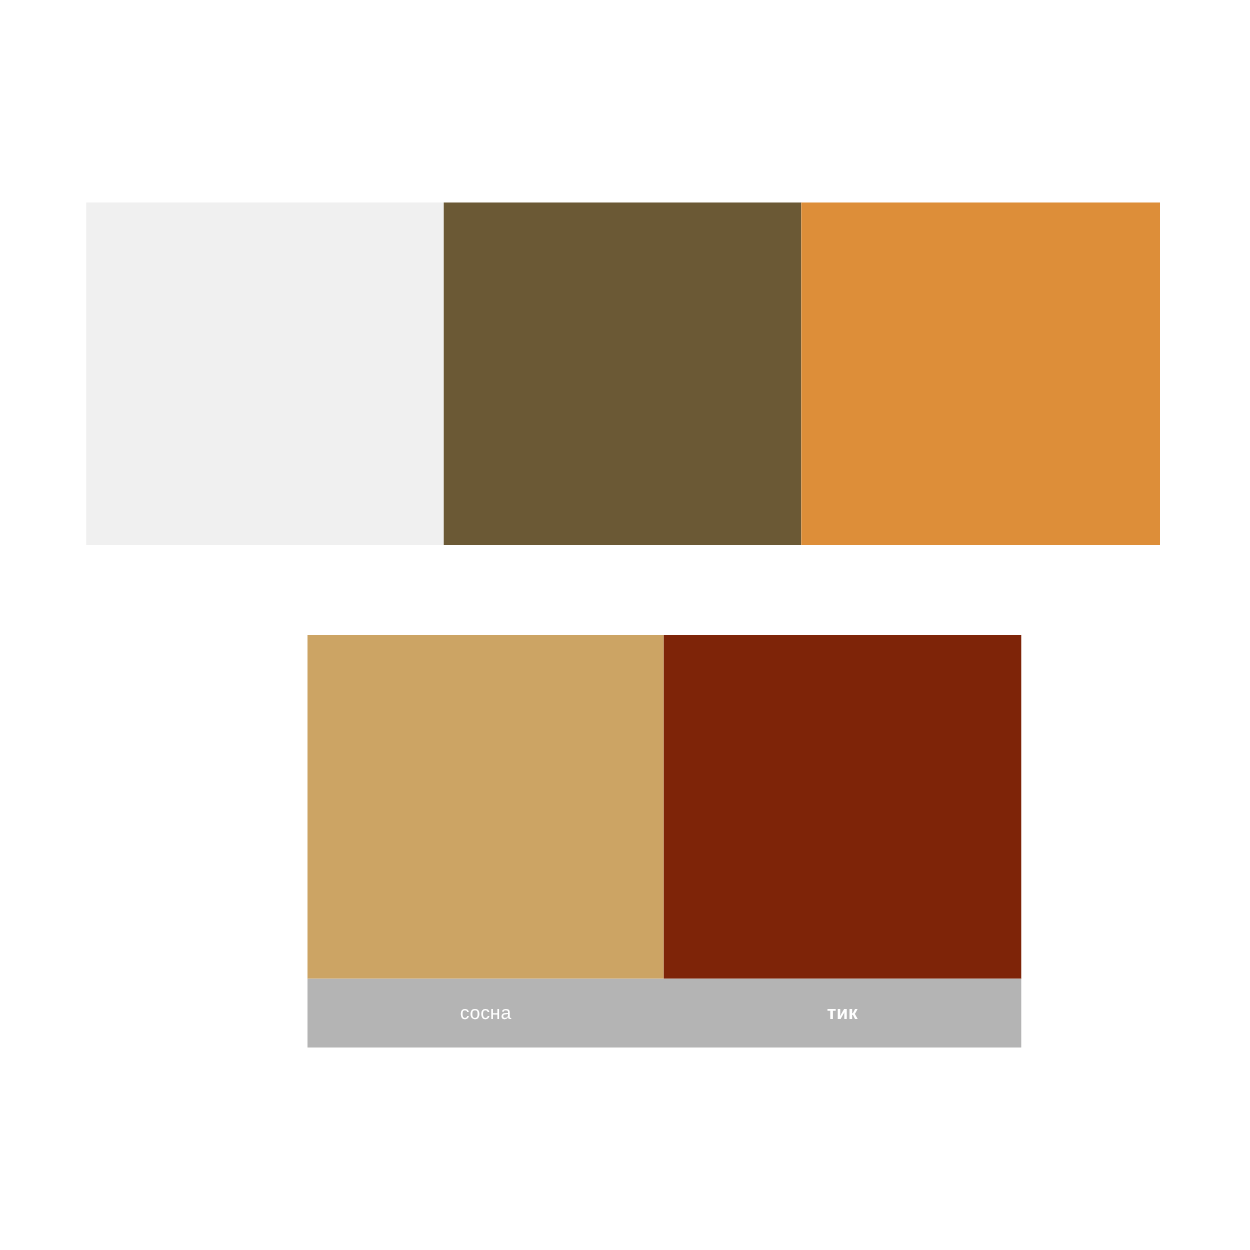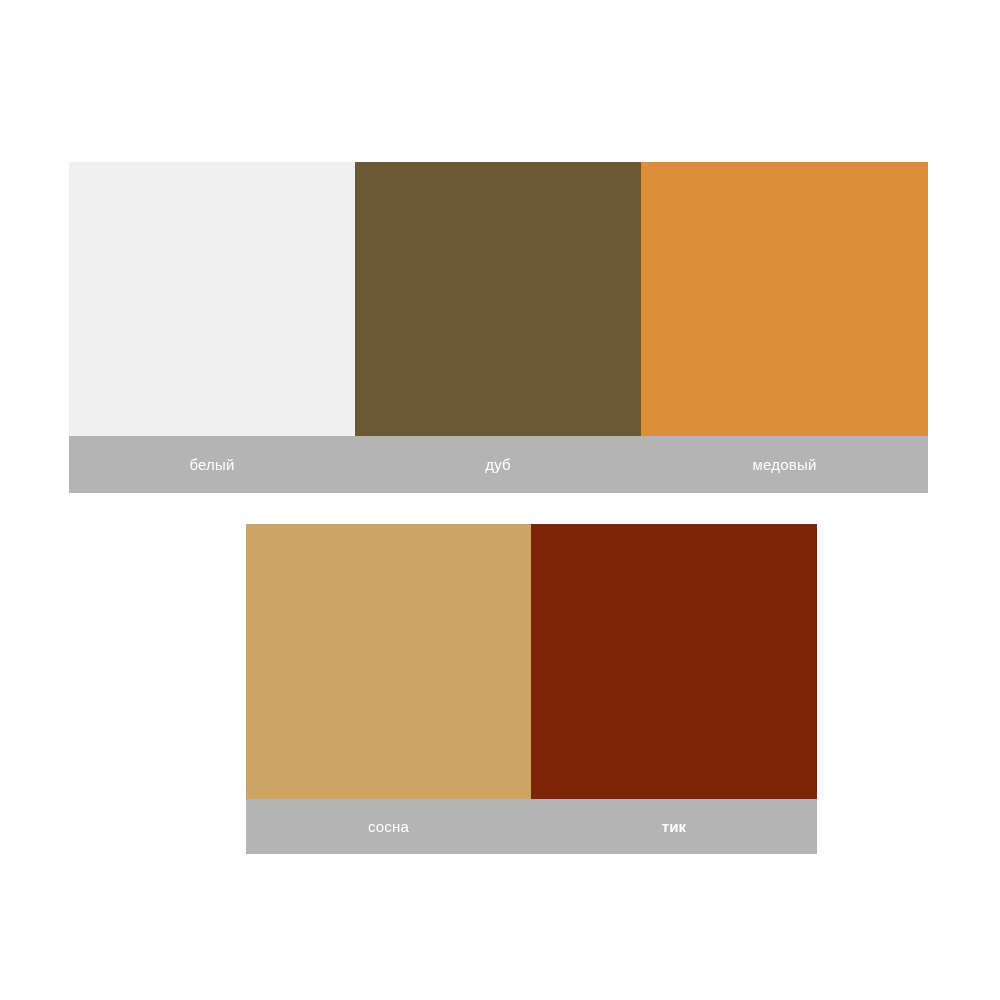--- a/index.html
+++ b/index.html
@@ -29,21 +29,21 @@
     flex-direction: column;
   }
   .swatch-row--top {
     left: 69px;
     top: 162px;
     width: 859px;
     height: 331px;
   }
   .swatch-row--bottom {
     left: 214px;
-    top: 524px;
+    top: 508px;
     width: 571px;
     height: 330px;
     padding-left: 32px;
   }
 
   .swatch-strip {
     display: flex;
     flex-direction: row;
     width: 100%;
   }
@@ -85,25 +85,20 @@
 <div class="palette-canvas">
 
   <div class="swatch-row swatch-row--top">
 
     <div class="swatch-strip">
       <div class="swatch-chip" style="background-color: rgb(240, 240, 240); width: 286px;"></div>
       <div class="swatch-chip" style="background-color: rgb(107, 89, 53); width: 286px;"></div>
       <div class="swatch-chip" style="background-color: rgb(221, 142, 57); width: 287px;"></div>
     </div>
 
-    <div class="label-bar" style="background: rgb(180, 180, 180);">
-      <div class="swatch-label" style="width: 286px; color: rgb(255, 255, 255);">белый</div>
-      <div class="swatch-label" style="width: 286px; color: rgb(255, 255, 255);">дуб</div>
-      <div class="swatch-label" style="width: 287px; color: rgb(255, 255, 255);">медовый</div>
-    </div>
 
   </div>
 
   <div class="swatch-row swatch-row--bottom">
 
     <div class="swatch-strip">
       <div class="swatch-chip" style="background-color: rgb(204, 164, 100); width: 285px;"></div>
       <div class="swatch-chip" style="background-color: rgb(126, 36, 8); width: 286px;"></div>
     </div>
 

